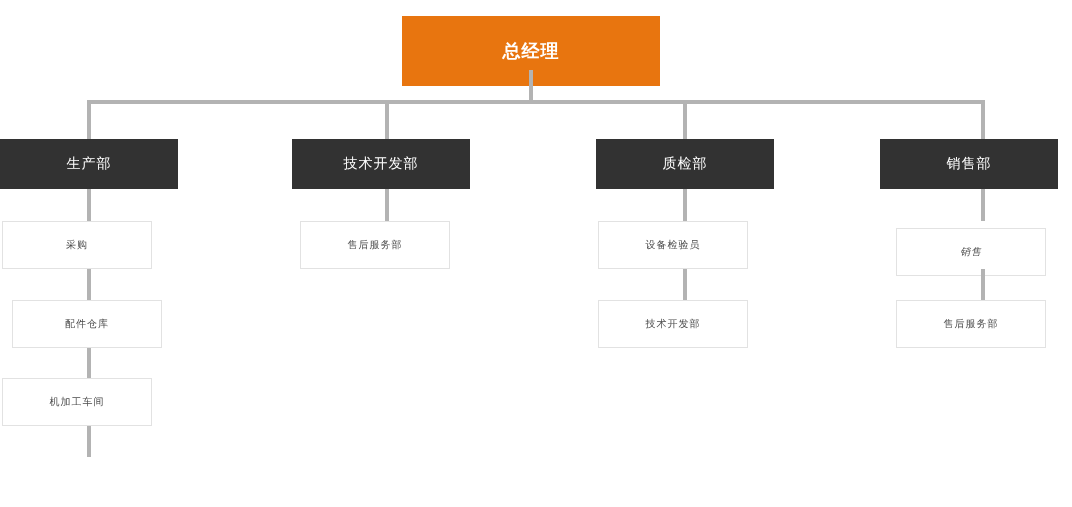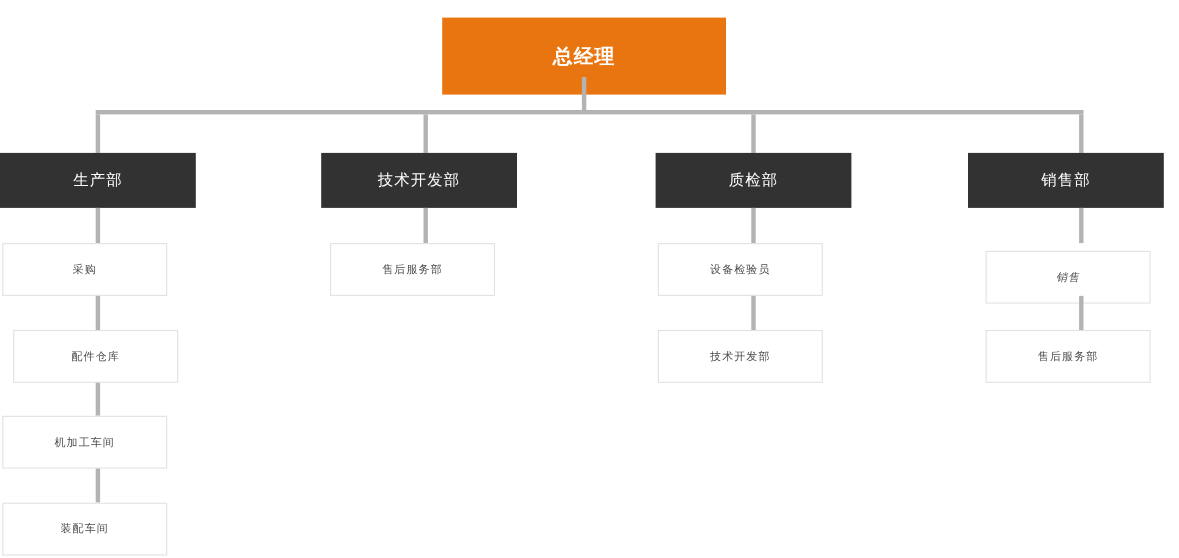--- a/index.html
+++ b/index.html
@@ -76,23 +76,20 @@
   </div>
   <div class="connector v" style="left:87px; top:269px; height:31px;"></div>
   <div class="node leaf" style="left:2px; top:300px;margin-left:10px;">
     <span>配件仓库</span>
   </div>
   <div class="connector v" style="left:87px; top:348px; height:30px;"></div>
   <div class="node leaf" style="left:2px; top:378px;">
     <span>机加工车间</span>
   </div>
   <div class="connector v" style="left:87px; top:426px; height:31px;"></div>
-  <div class="node leaf" style="left:2px; top:457px;">
-    <span>装配车间</span>
-  </div>
 
   <div class="connector v" style="left:385px; top:104px; height:35px;"></div>
   <div class="node dept" style="left:292px;">
     <span>技术开发部</span>
   </div>
   <div class="connector v" style="left:385px; top:189px; height:32px;"></div>
   <div class="node leaf" style="left:300px; top:221px;">
     <span>售后服务部</span>
   </div>
 

